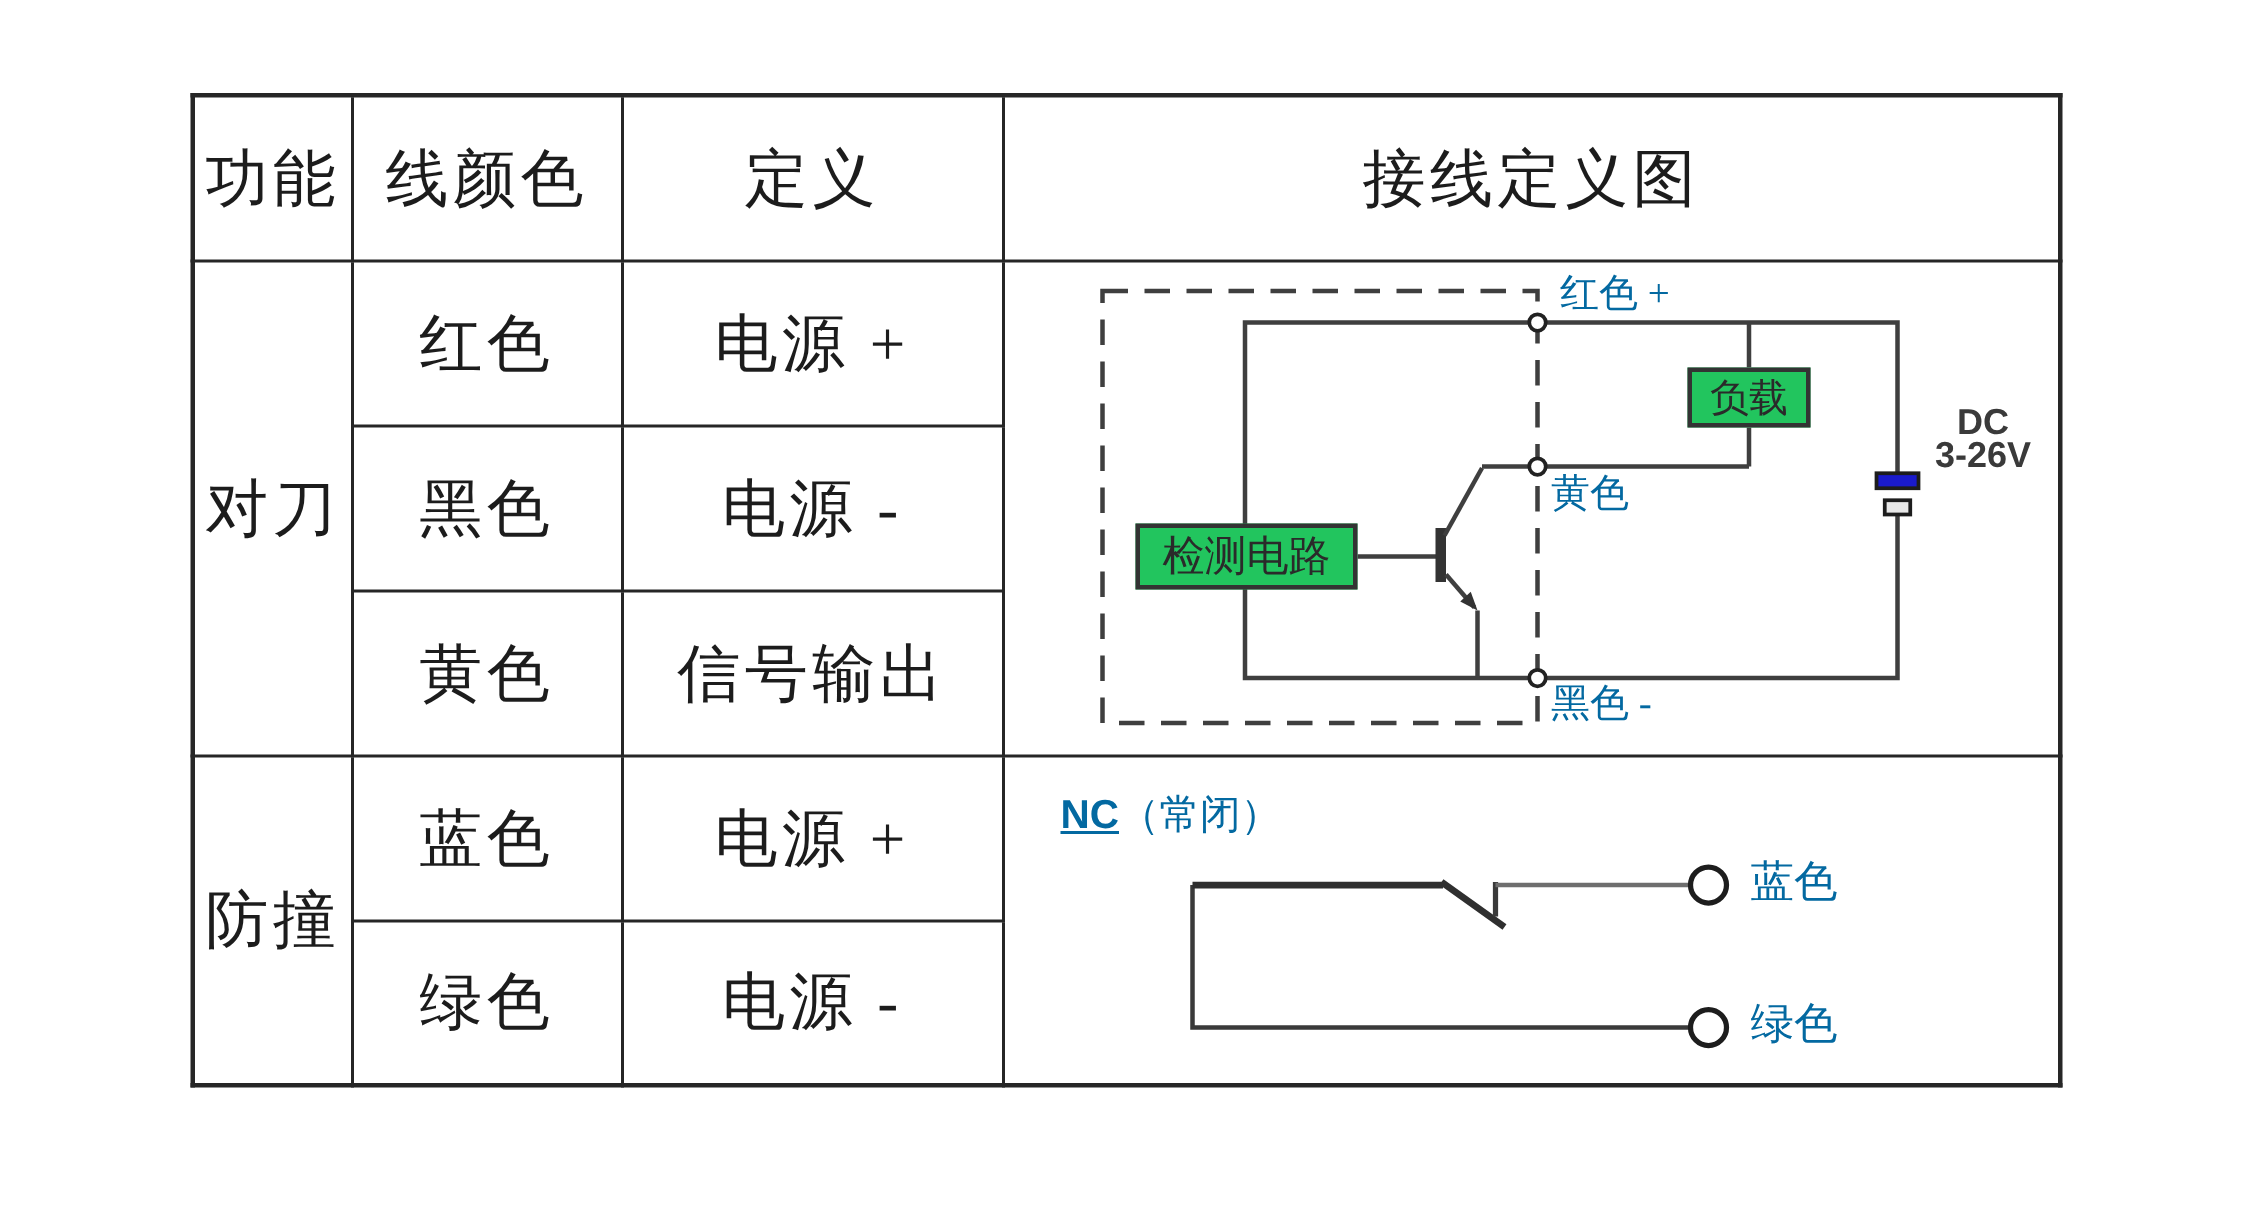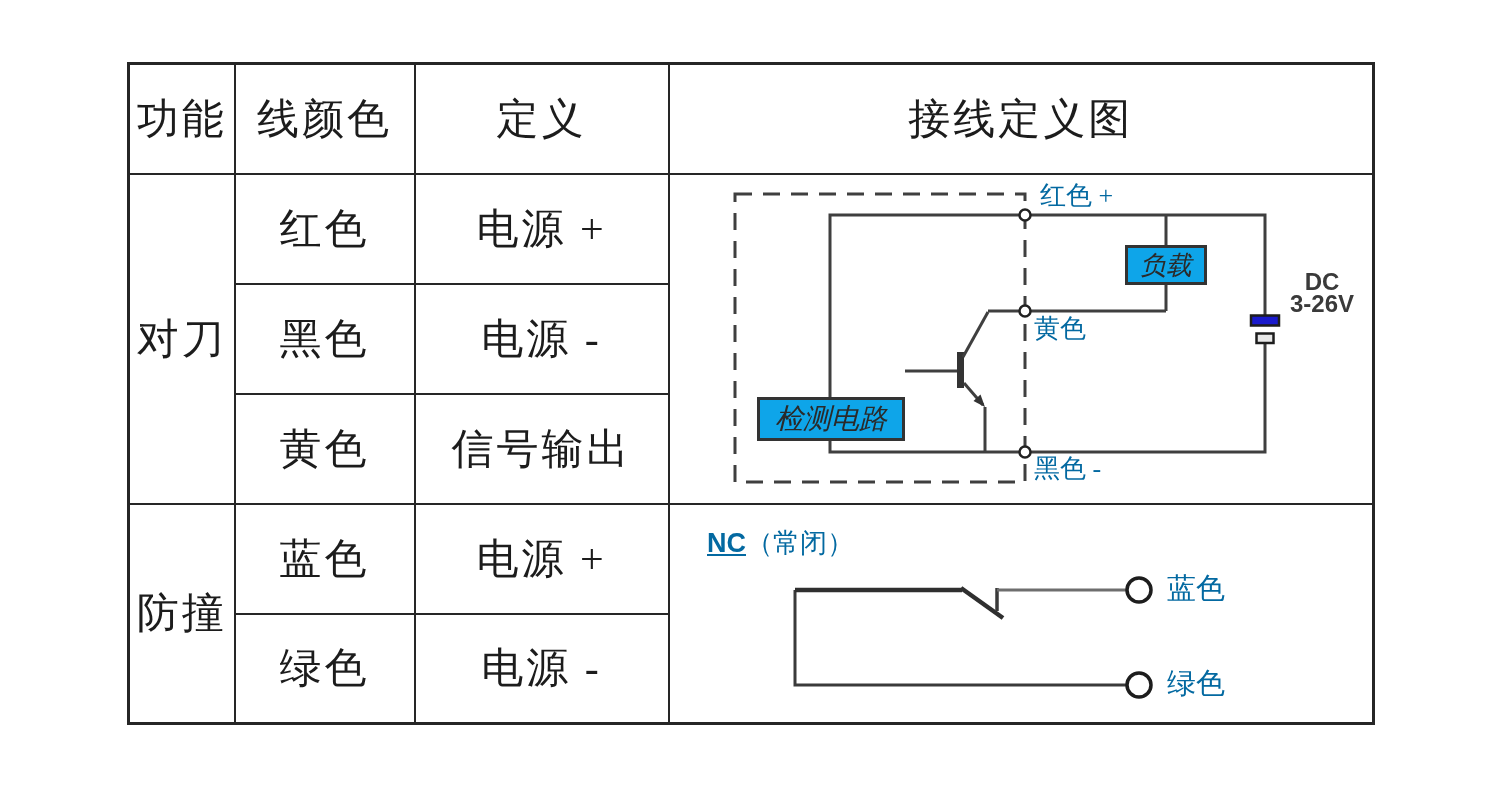--- a/index.html
+++ b/index.html
@@ -12,23 +12,23 @@
   table.spec td,table.spec th{border:2px solid #262626;text-align:center;vertical-align:middle;
              font-size:42px;font-weight:normal;letter-spacing:3px;padding:0;color:#1c1c1c;}
   table.spec tr{height:110px;}
   .c1{width:106px;} .c2{width:180px;} .c3{width:254px;} .c4{width:705px;}
 
   
   svg.overlay{position:absolute;left:0;top:0;pointer-events:none;}
   .lbl{position:absolute;white-space:nowrap;color:#0369a1;line-height:1.1;}
   .lbl-cn{font-size:26px;font-family:"Liberation Serif","DejaVu Serif",serif;}
   .lbl-term{font-size:29px;}
-  .box{position:absolute;box-sizing:border-box;background:#0ea5e9;border:3px solid #333333;
-       display:flex;align-items:center;justify-content:center;color:#2a2a2a;font-style:italic;}
-  .det-box{left:757px;top:349px;width:148px;height:44px;font-size:28px;margin-top:48px;}
+  .box{position:absolute;box-sizing:border-box;background:#22c55e;border:3px solid #333333;
+       display:flex;align-items:center;justify-content:center;color:#2a2a2a;}
+  .det-box{left:757px;top:349px;width:148px;height:44px;font-size:28px;}
   .load-box{left:1125px;top:245px;width:82px;height:40px;font-size:26px;}
   .dc-lbl{left:1283px;top:271px;width:78px;text-align:center;
           font-family:"Liberation Sans","DejaVu Sans",sans-serif;
           font-weight:bold;font-size:24px;line-height:22px;color:#3a3a3a;}
   .nc-title{left:707px;top:529px;font-size:27px;}
   .nc-title .en{font-family:"Liberation Sans","DejaVu Sans",sans-serif;font-weight:bold;text-decoration:underline;}
 </style>
 </head>
 <body>
 

